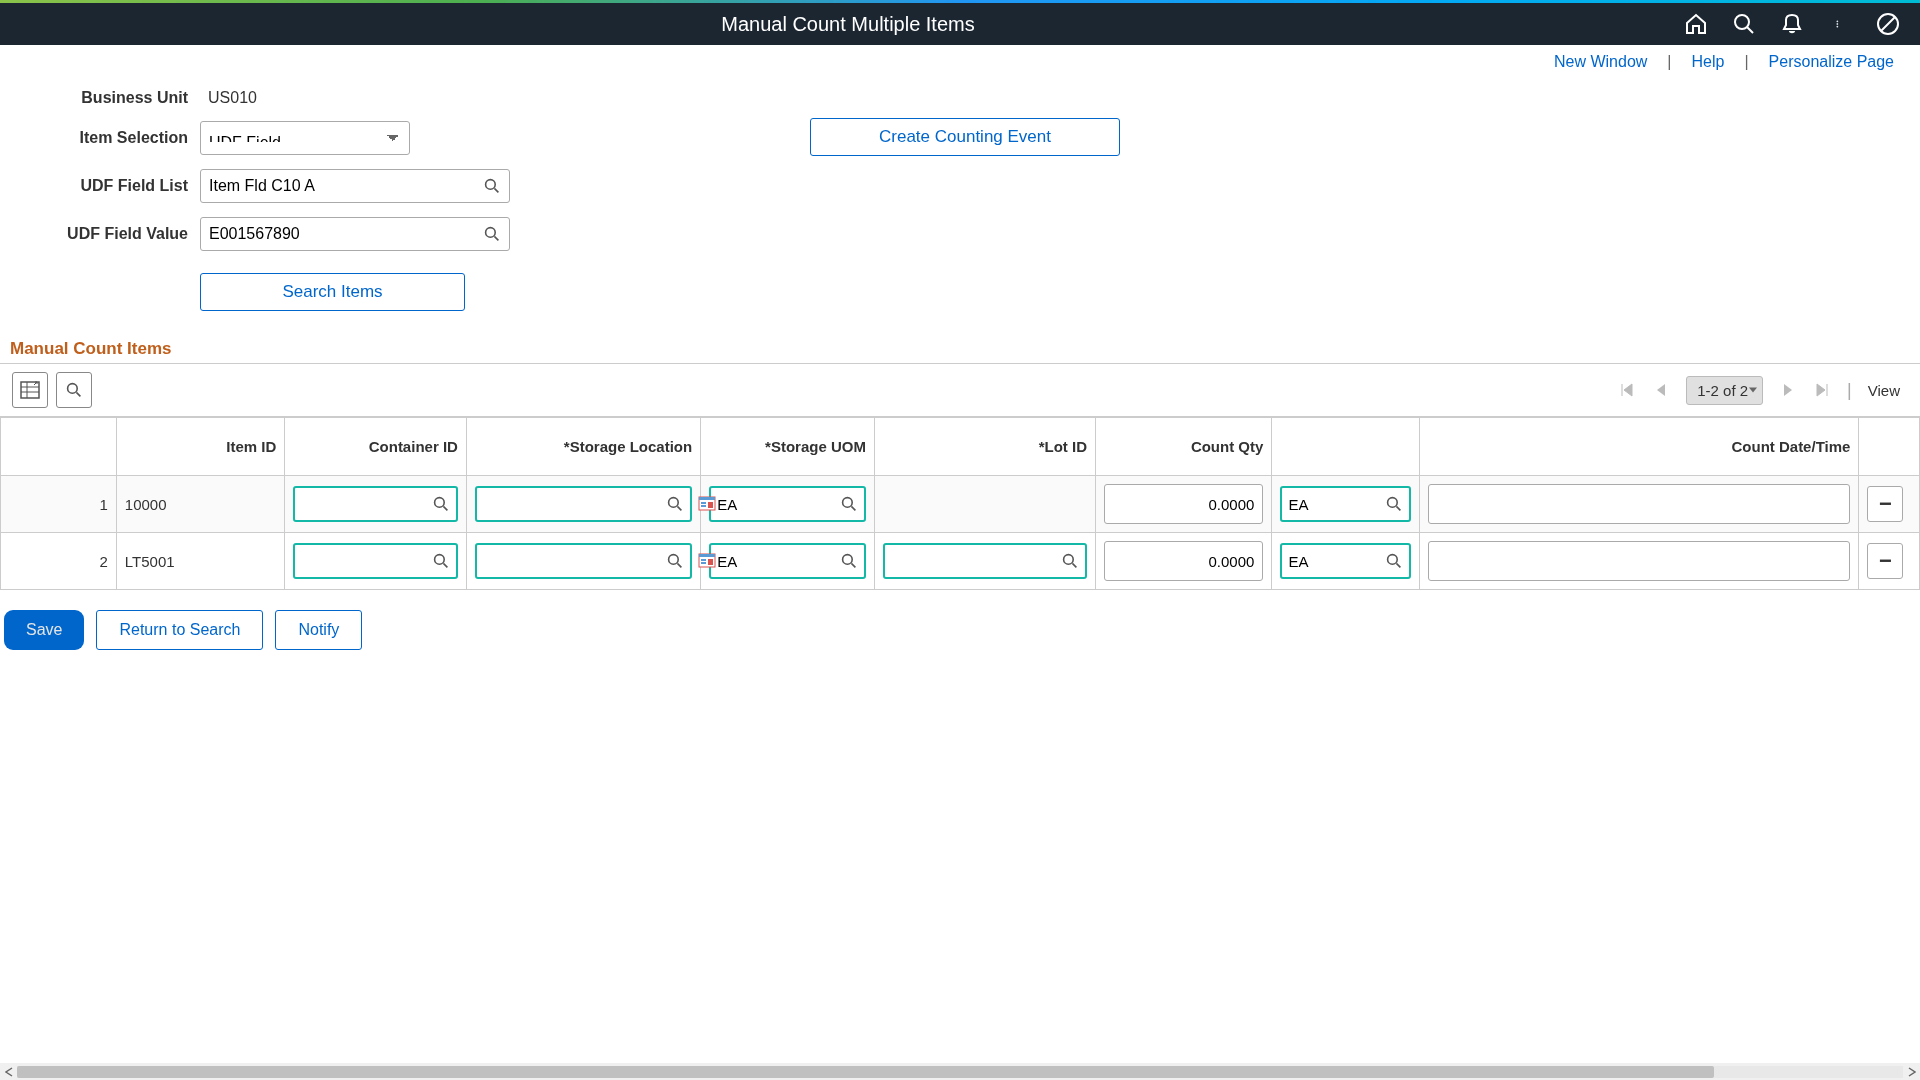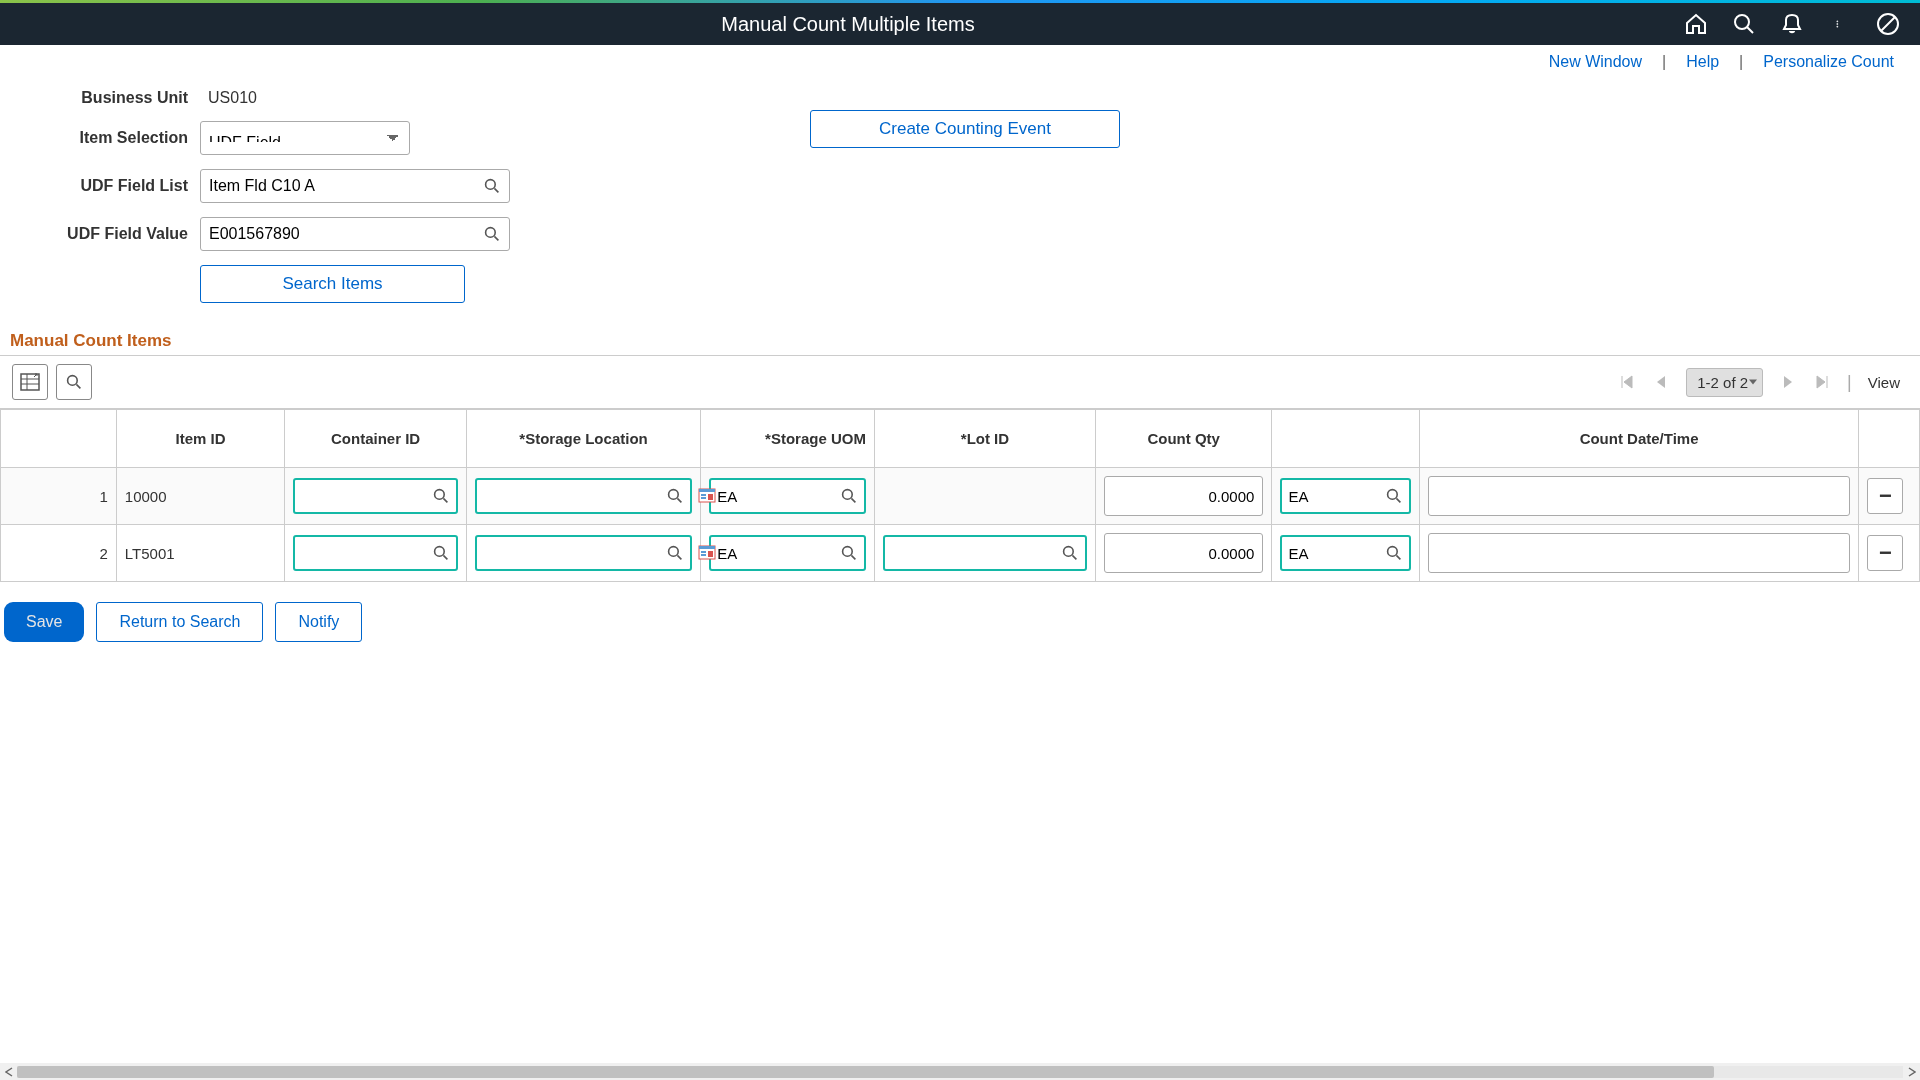--- a/index.html
+++ b/index.html
@@ -35,21 +35,21 @@
     background-size: 6px 6px, 6px 6px;
     background-repeat: no-repeat;
   }
   
   .input-lookup { display: flex; align-items: center; width: 310px; height: 34px; border: 1px solid #aaa; border-radius: 3px; background: #fff; }
   .input-lookup input { flex: 1; border: none; outline: none; padding: 4px 8px; font-size: 16px; background: transparent; }
   .input-lookup .lookup-btn { width: 34px; height: 100%; display: flex; align-items: center; justify-content: center; cursor: pointer; }
   
   .btn-outline { 
     border: 1px solid #0066cc; color: #0066cc; background: #fff; 
-    padding: 8px 24px; font-size: 17px; border-radius: 3px; cursor: pointer;
+    padding: 8px 24px; font-size: 17px; border-radius: 3px; cursor: pointer; margin-top: 8px;
   }
   
   .create-event-wrap { position: absolute; top: 110px; left: 810px; }
   .create-event-btn { width: 310px; height: 38px; }
   
   .search-items-btn { width: 265px; height: 38px; }
   
   
   .grid-title { color: #c05f1c; font-weight: bold; font-size: 17px; padding: 4px 10px; }
   
@@ -61,21 +61,21 @@
   .pager-arrow { width: 18px; height: 18px; cursor: pointer; color: #888; display: flex; align-items: center; justify-content: center; }
   .pager-count { background: #e0e0e0; border: 1px solid #bbb; border-radius: 3px; padding: 5px 14px 5px 10px; font-size: 15px; position: relative; }
   .pager-count::after { content: ''; position: absolute; right: 5px; top: 50%; transform: translateY(-50%); border-left: 4px solid transparent; border-right: 4px solid transparent; border-top: 5px solid #666; }
   .pager-sep { color: #aaa; font-size: 18px; }
   .view-link { font-size: 15px; color: #333; }
   
   
   .data-table { width: 100%; border-collapse: collapse; table-layout: fixed; }
   .data-table th { 
     background: #fff; border: 1px solid #ccc; padding: 10px 8px; 
-    font-weight: bold; font-size: 15px; vertical-align: middle;
+    font-weight: bold; font-size: 15px; text-align: right; vertical-align: middle;
     height: 58px;
   }
   .data-table td { 
     border: 1px solid #ccc; padding: 8px; height: 56px; vertical-align: middle;
     background: #fafafa;
   }
   .data-table tbody tr:nth-child(even) td { background: #fff; }
   
   .col-rownum { width: 88px; text-align: right; }
   .col-itemid { width: 128px; }
@@ -172,21 +172,21 @@
         </svg>
     </div>
   </div>
 </div>
 
 <div class="top-links">
   <a href="#">New Window</a>
   <span class="sep">|</span>
   <a href="#">Help</a>
   <span class="sep">|</span>
-  <a href="#">Personalize Count</a>
+  <a href="#">Personalize Page</a>
 </div>
 
 <div class="form-area">
 
   <div class="form-row">
     <div class="form-label">Business Unit</div>
     <div class="form-value">US010</div>
   </div>
 
   <div class="form-row">

